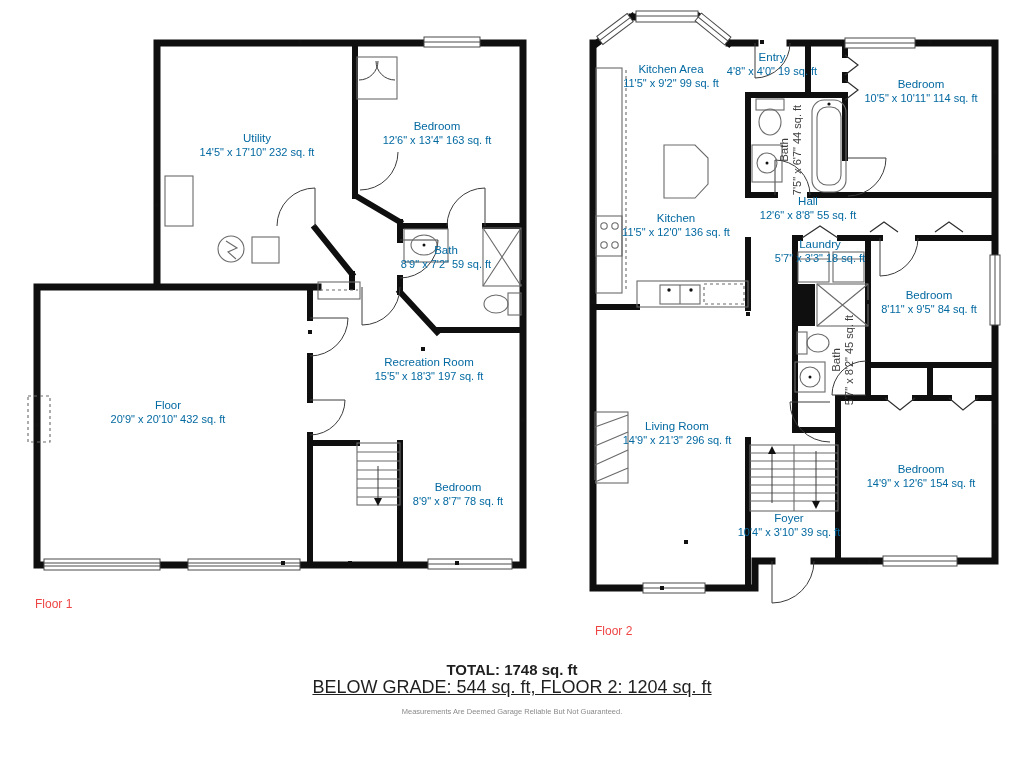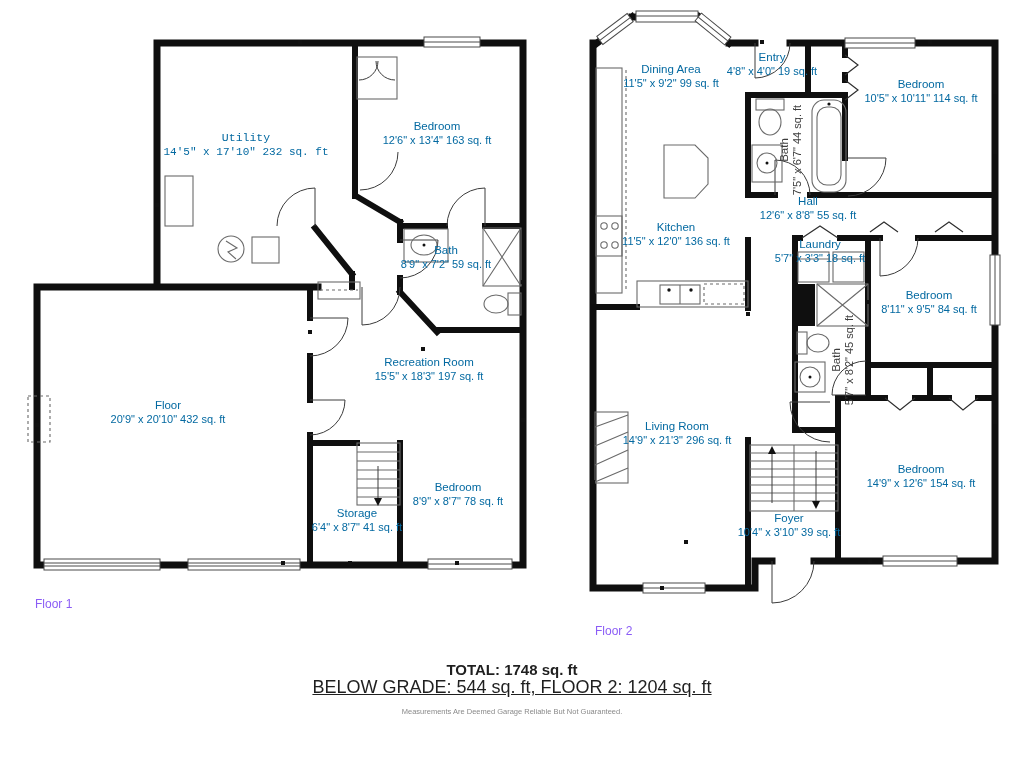--- a/index.html
+++ b/index.html
@@ -14,21 +14,21 @@
   .winl{stroke:#4a4a4a;stroke-width:1;}
   .dash{stroke-dasharray:3,3;}
   .tick{fill:#111;}
   .blk{fill:#0f0f0f;}
   .chev{stroke:#2e2e2e;stroke-width:1.2;fill:none;}
   .rlabel{position:absolute;text-align:center;color:#0369a1;line-height:14px;width:170px;}
   .rname{font-size:11.5px;}
   .rdims{font-size:11px;white-space:nowrap;}
   .vert{position:absolute;transform:translate(-50%,-50%) rotate(-90deg);text-align:center;
         color:#3d3d3d;line-height:13px;white-space:nowrap;width:auto;}
-  .floorlbl{position:absolute;font-size:12px;color:#8b5cf6;}
+  .floorlbl{position:absolute;font-size:12px;color:#ef4444;}
   .summary{position:absolute;top:661px;left:0;width:1024px;text-align:center;color:#1f1f1f;}
   .s1{font-size:15px;font-weight:bold;line-height:18px;}
   .s2{font-size:18px;line-height:17.5px;text-decoration:underline;}
   .disc{font-size:7.5px;color:#8a8a8a;margin-top:10px;}
 </style>
 </head>
 <body>
 
 <div class="canvas">
 
@@ -218,21 +218,21 @@
       <rect class="tick" x="591" y="300" width="4" height="4"></rect>
           <rect class="tick" x="591" y="480" width="4" height="4"></rect>
       <rect class="tick" x="746" y="312" width="4" height="4"></rect>
           <rect class="tick" x="866" y="300" width="4" height="4"></rect>
       <rect class="tick" x="684" y="540" width="4" height="4"></rect>
           <rect class="tick" x="993" y="90" width="4" height="4"></rect>
     </g>
   </g>
 </svg>
 
-<div class="rlabel" style="left:161px;top:131px;font-family:Liberation Mono, monospace;">
+<div class="rlabel" style="left:172px;top:131px;">
   <div class="rname">Utility</div>
   <div class="rdims">14'5" x 17'10" 232 sq. ft</div>
 </div>
 <div class="rlabel" style="left:352px;top:119px;">
   <div class="rname">Bedroom</div>
   <div class="rdims">12'6" x 13'4" 163 sq. ft</div>
 </div>
 <div class="rlabel" style="left:361px;top:243px;">
   <div class="rname">Bath</div>
   <div class="rdims">8'9" x 7'2" 59 sq. ft</div>
@@ -242,46 +242,42 @@
   <div class="rdims">20'9" x 20'10" 432 sq. ft</div>
 </div>
 <div class="rlabel" style="left:344px;top:355px;">
   <div class="rname">Recreation Room</div>
   <div class="rdims">15'5" x 18'3" 197 sq. ft</div>
 </div>
 <div class="rlabel" style="left:373px;top:480px;">
   <div class="rname">Bedroom</div>
   <div class="rdims">8'9" x 8'7" 78 sq. ft</div>
 </div>
-<div class="rlabel" style="left:272px;top:506px;">
-  <div class="rname">Storage</div>
-  <div class="rdims">6'4" x 8'7" 41 sq. ft</div>
-</div>
 
 <div class="rlabel" style="left:586px;top:62px;">
-  <div class="rname">Dining Area</div>
+  <div class="rname">Kitchen Area</div>
   <div class="rdims">11'5" x 9'2" 99 sq. ft</div>
 </div>
 <div class="rlabel" style="left:687px;top:50px;">
   <div class="rname">Entry</div>
   <div class="rdims">4'8" x 4'0" 19 sq. ft</div>
 </div>
 <div class="rlabel" style="left:836px;top:77px;">
   <div class="rname">Bedroom</div>
   <div class="rdims">10'5" x 10'11" 114 sq. ft</div>
 </div>
 <div class="vert" style="left:791px;top:150px;">
   <div class="rname">Bath</div>
   <div class="rdims">7'5" x 6'7" 44 sq. ft</div>
 </div>
 <div class="rlabel" style="left:723px;top:194px;">
   <div class="rname">Hall</div>
   <div class="rdims">12'6" x 8'8" 55 sq. ft</div>
 </div>
-<div class="rlabel" style="left:591px;top:211px;margin-top:9px;">
+<div class="rlabel" style="left:591px;top:211px;">
   <div class="rname">Kitchen</div>
   <div class="rdims">11'5" x 12'0" 136 sq. ft</div>
 </div>
 <div class="rlabel" style="left:735px;top:237px;">
   <div class="rname">Laundry</div>
   <div class="rdims">5'7" x 3'3" 18 sq. ft</div>
 </div>
 <div class="rlabel" style="left:844px;top:288px;">
   <div class="rname">Bedroom</div>
   <div class="rdims">8'11" x 9'5" 84 sq. ft</div>

